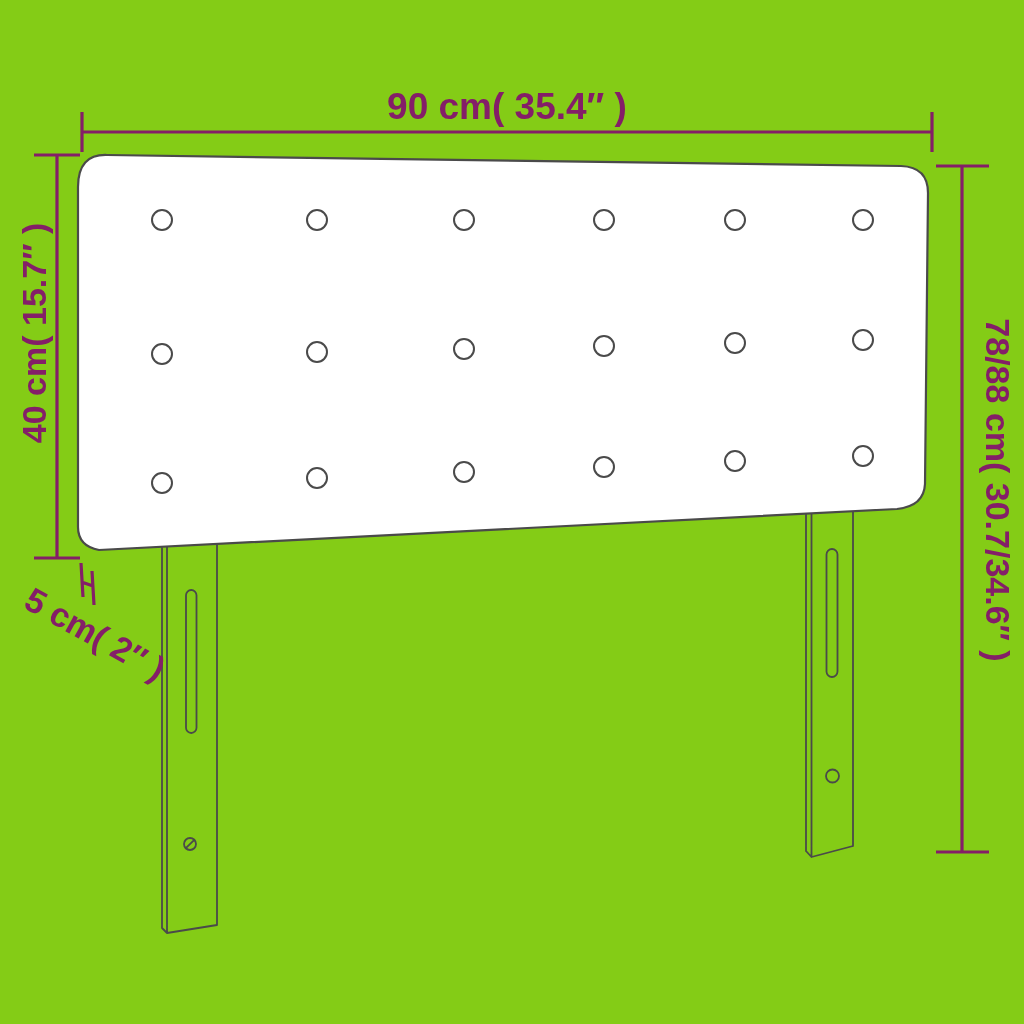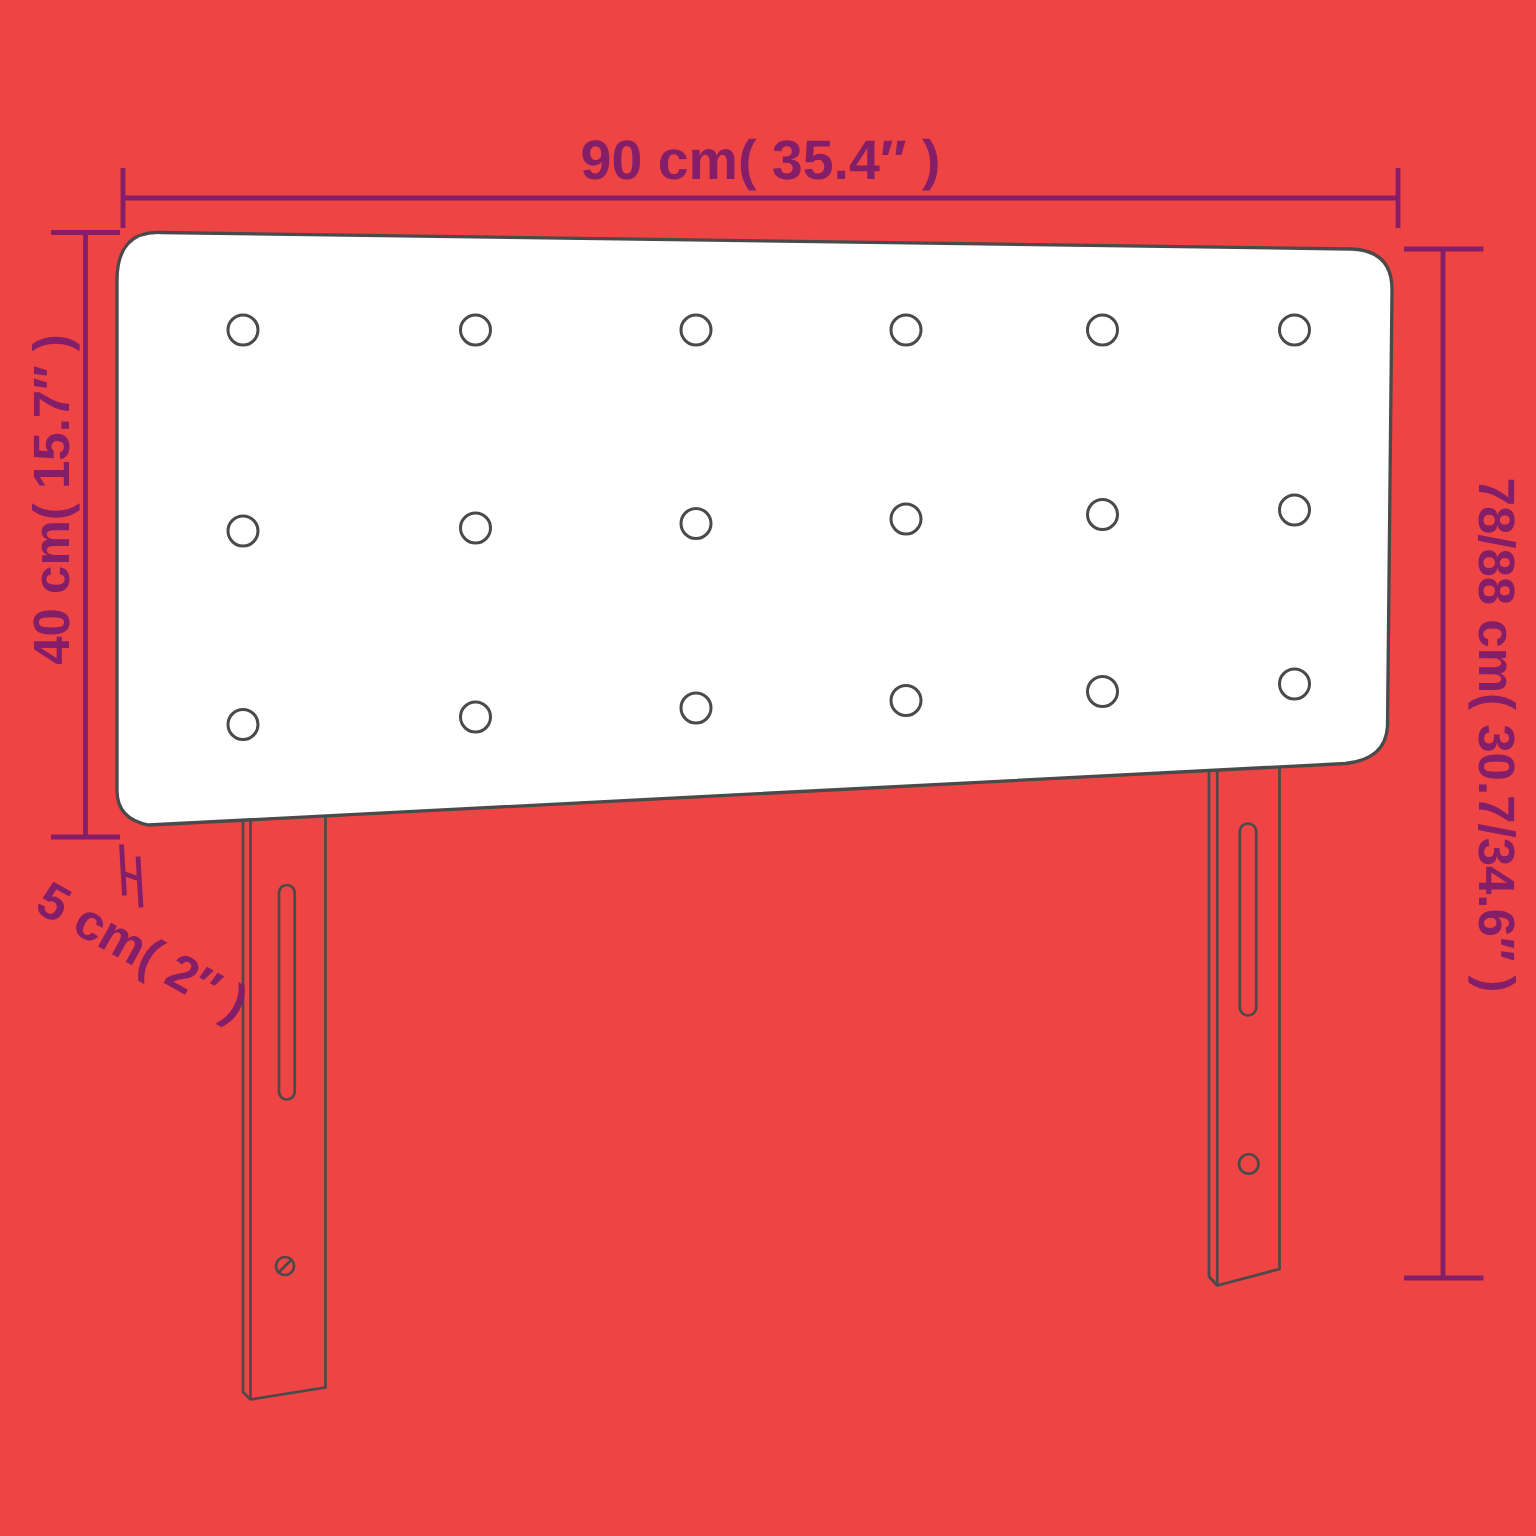--- a/index.html
+++ b/index.html
@@ -1,16 +1,16 @@
 <!DOCTYPE html>
 <html><head>
 <meta charset="utf-8">
 <style>
   html,body{margin:0;padding:0;background:#fff;}
-  .stage{position:relative;width:1024px;height:1024px;background:#ef4444;overflow:hidden;}
+  .stage{position:relative;width:1024px;height:1024px;background:#84cc16;overflow:hidden;}
   svg{display:block;}
   .dim-text{font-family:"Liberation Sans",sans-serif;font-weight:bold;font-size:34px;}
   .dim-text-lg{font-family:"Liberation Sans",sans-serif;font-weight:bold;font-size:37px;}
 </style>
 </head>
 <body>
 
 <div class="stage">
 <svg width="1024" height="1024" viewBox="0 0 1024 1024">
 

